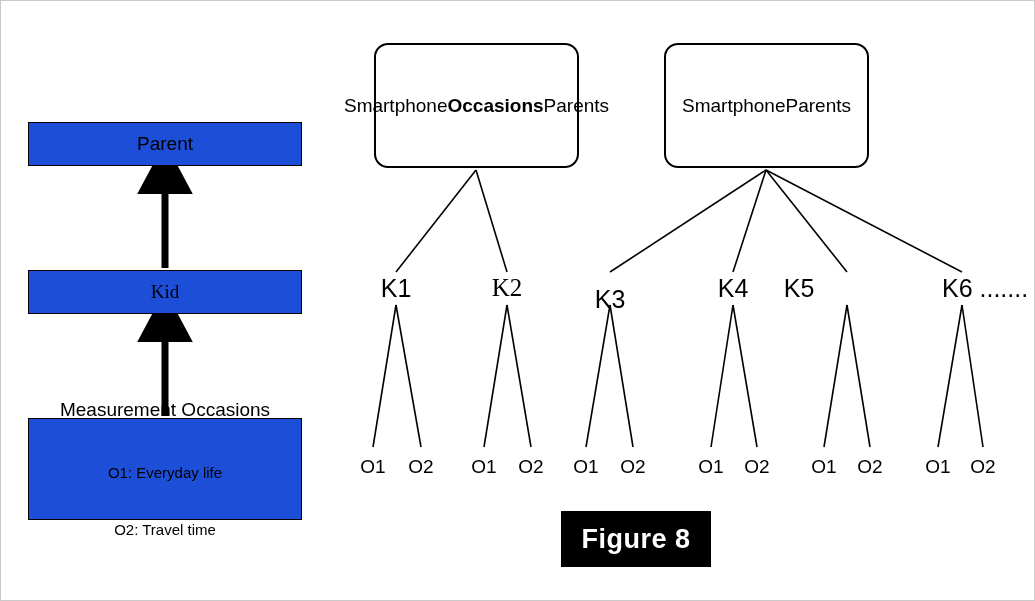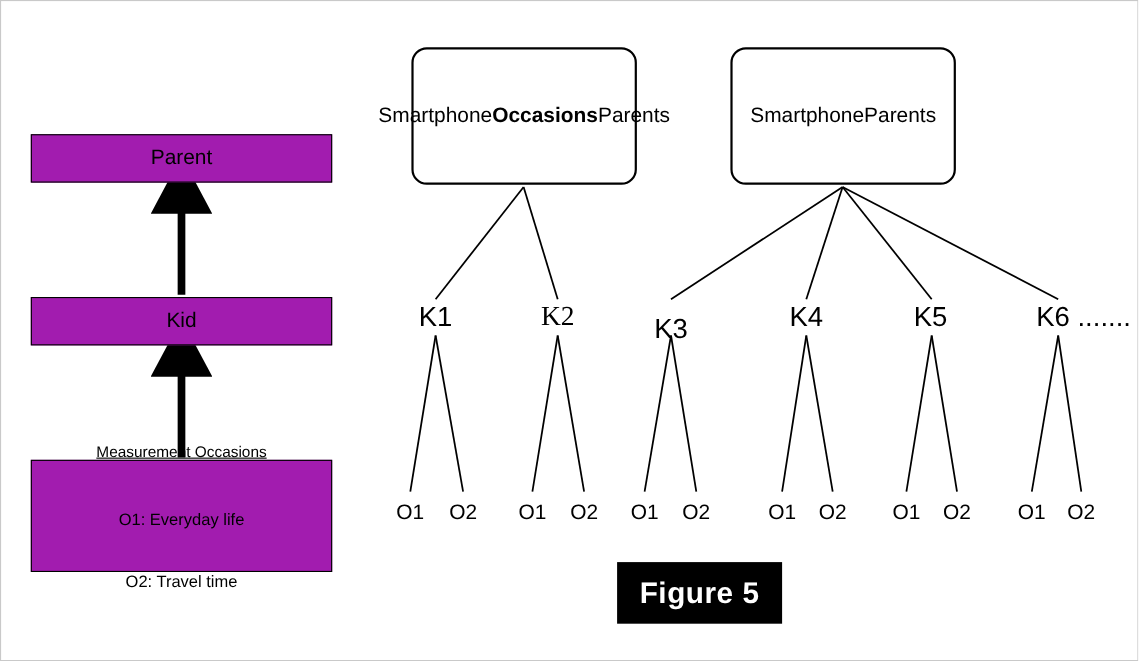--- a/index.html
+++ b/index.html
@@ -34,21 +34,21 @@
     top: 0;
     width: 1035px;
     height: 601px;
     pointer-events: none;
   }
   
   .lbox {
     position: absolute;
     box-sizing: border-box;
     border: 1px solid #000000;
-    background: #a21caf;
+    background: #1d4ed8;
     display: flex;
     flex-direction: column;
     align-items: center;
     justify-content: center;
     text-align: center;
   }
   .lbox .title {
     font-size: 19px;
     line-height: 24px;
   }
@@ -61,32 +61,32 @@
     left: 28px;
     top: 122px;
     width: 274px;
     height: 44px;
   }
   #box-kid {
     left: 28px;
     top: 270px;
     width: 274px;
     height: 44px;
+    font-family: Liberation Serif, serif;
   }
   #box-measure {
     left: 28px;
     top: 418px;
     width: 274px;
     height: 102px;
     justify-content: center;
   }
   #box-measure .title {
-    font-size: 14px;
+    font-size: 19px;
     margin-bottom: 4px;
-    text-decoration: underline;
   }
   
   .rbox {
     position: absolute;
     box-sizing: border-box;
     border: 2px solid #000000;
     border-radius: 14px;
     background: #ffffff;
     display: flex;
     flex-direction: row;
@@ -209,36 +209,36 @@
 
   <div class="rbox" id="group-nonaddicted">
     <div>Smartphone</div>
     <div>Parents</div>
   </div>
 
   <div class="klabel" style="left:376px; top:277px; width:40px;">K1</div>
   <div class="klabel" style="left:487px; top:277px; width:40px;font-family:Liberation Serif, serif;">K2</div>
   <div class="klabel" style="left:590px; top:288px; width:40px;">K3</div>
   <div class="klabel" style="left:713px; top:277px; width:40px;">K4</div>
-  <div class="klabel" style="left:826px; top:277px; width:40px;text-align:center;">K5</div>
+  <div class="klabel" style="left:779px; top:277px; width:40px;text-align:center;">K5</div>
   <div class="klabel" style="left:942px; top:277px; width:95px; text-align:left;">K6 .......</div>
 
   <div class="olabel" style="left:353px; top:456px; width:40px;">O1</div>
   <div class="olabel" style="left:401px; top:456px; width:40px;">O2</div>
 
   <div class="olabel" style="left:464px; top:456px; width:40px;">O1</div>
   <div class="olabel" style="left:511px; top:456px; width:40px;">O2</div>
 
   <div class="olabel" style="left:566px; top:456px; width:40px;">O1</div>
   <div class="olabel" style="left:613px; top:456px; width:40px;">O2</div>
 
   <div class="olabel" style="left:691px; top:456px; width:40px;">O1</div>
   <div class="olabel" style="left:737px; top:456px; width:40px;">O2</div>
 
   <div class="olabel" style="left:804px; top:456px; width:40px;">O1</div>
   <div class="olabel" style="left:850px; top:456px; width:40px;">O2</div>
 
   <div class="olabel" style="left:918px; top:456px; width:40px;">O1</div>
   <div class="olabel" style="left:963px; top:456px; width:40px;">O2</div>
 
-  <div id="figure-caption">Figure 5</div>
+  <div id="figure-caption">Figure 8</div>
 
 </div>
 
 </body></html>

